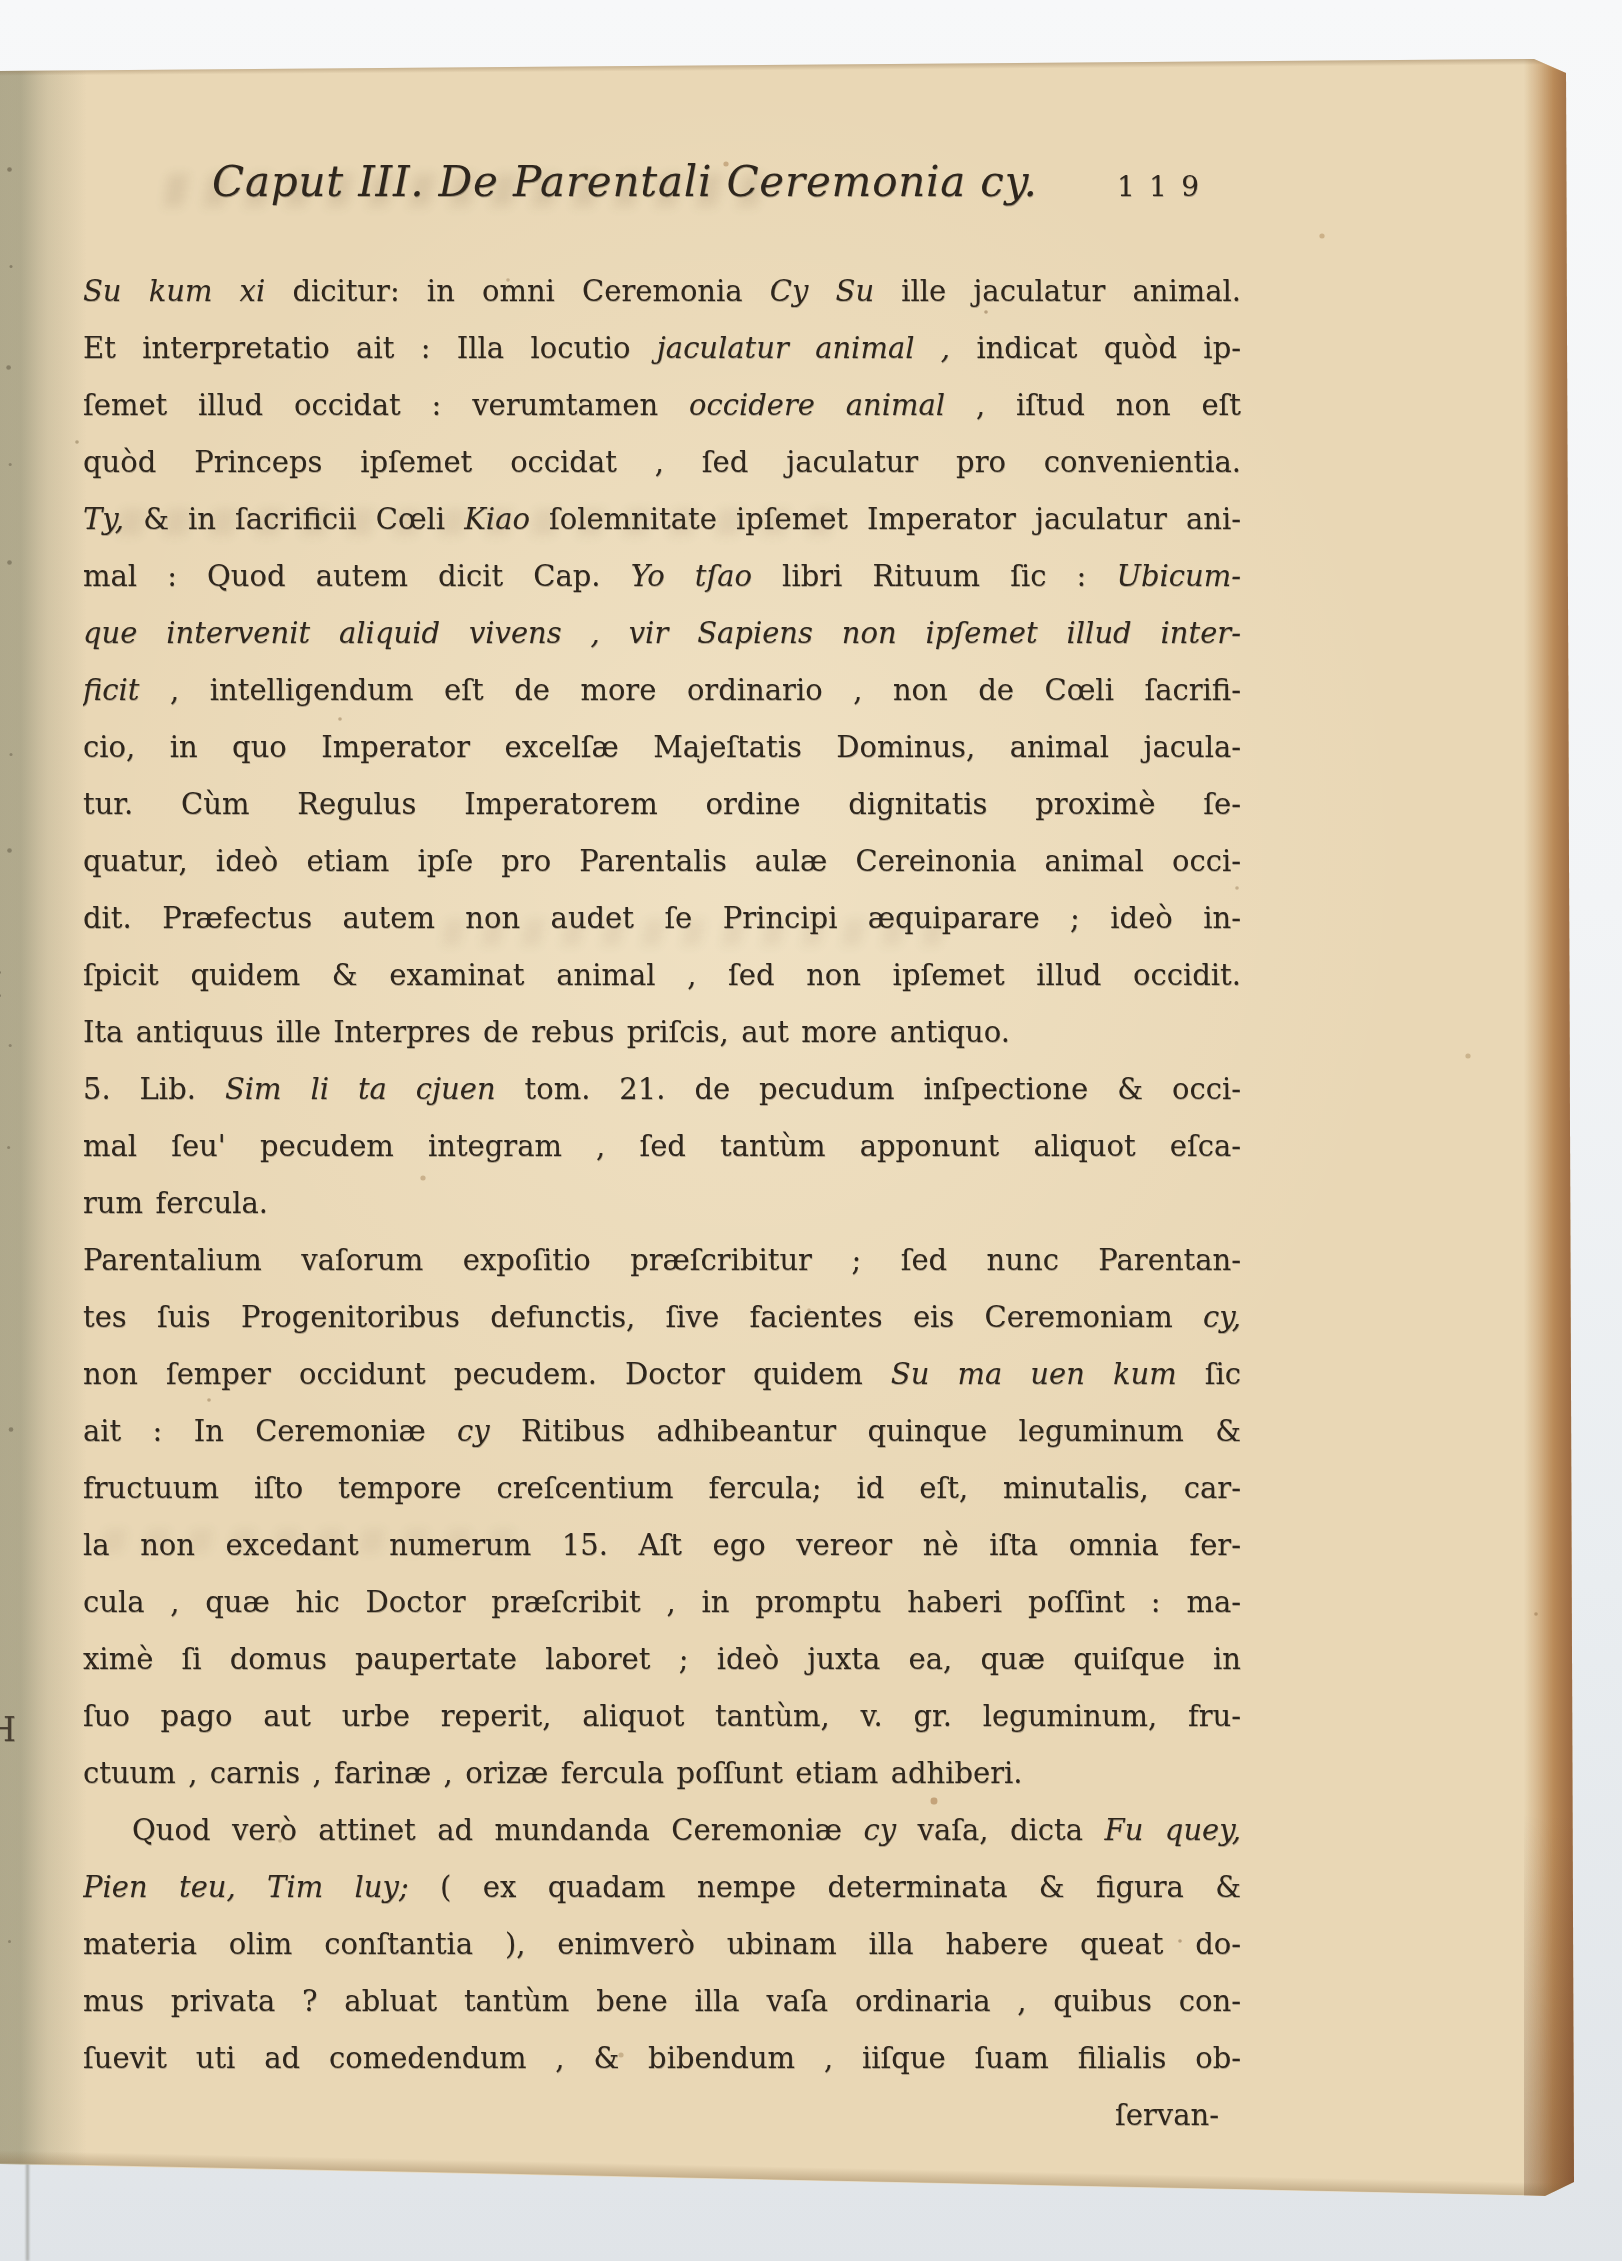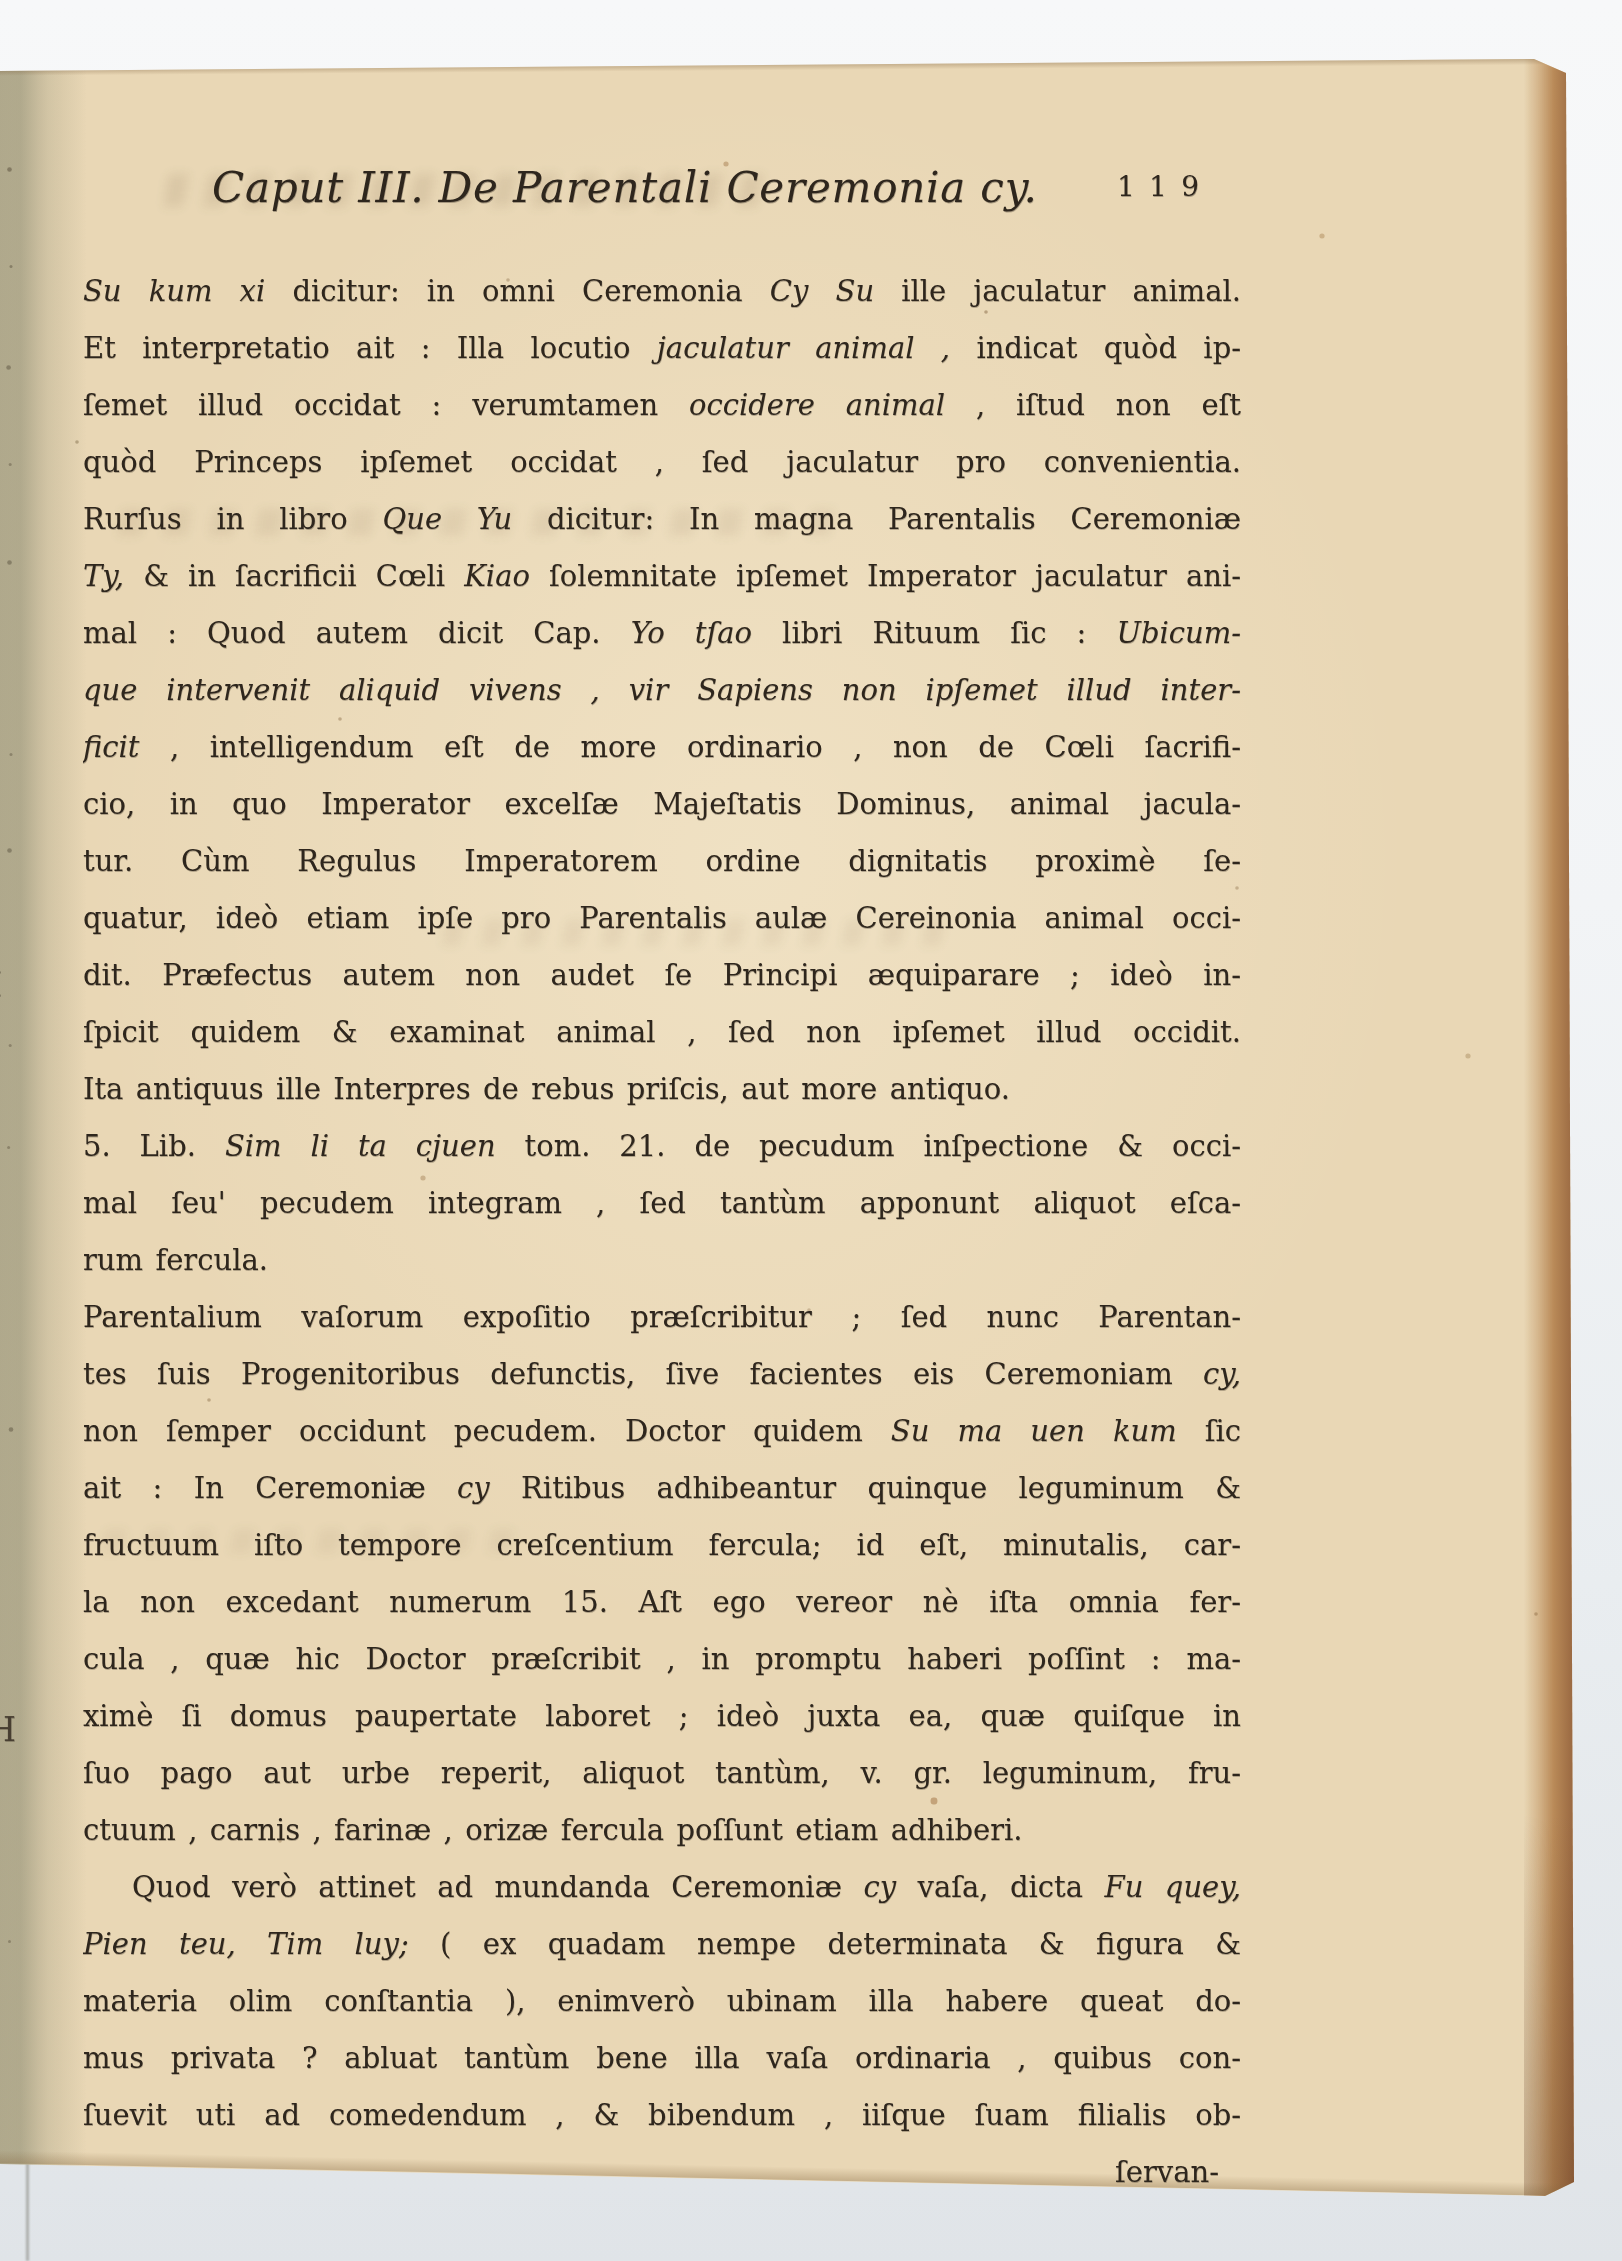--- a/index.html
+++ b/index.html
@@ -61,21 +61,21 @@
       808px 1309px 0 0.8px rgba(125,94,58,.30), 279px 1840px 0 0.8px rgba(125,94,58,.35);}
   .edge-specks{position:absolute;left:0;top:0;width:3.2px;height:3.2px;border-radius:50%;background:transparent;
     box-shadow:
       8px 168px 0 0.8px rgba(85,75,58,.50), 9.5px 265px 0 0 rgba(85,75,58,.45),
       7.1px 366px 0 0.8px rgba(85,75,58,.45), 8.7px 463px 0 0 rgba(85,75,58,.40),
       8px 561px 0 0.8px rgba(85,75,58,.45), 9.5px 753px 0 0 rgba(85,75,58,.40),
       8px 849px 0 0.8px rgba(85,75,58,.45), 8.7px 1044px 0 0 rgba(85,75,58,.40),
       7.1px 1146px 0 0 rgba(85,75,58,.40), 9.5px 1428px 0 0.8px rgba(85,75,58,.45),
       8px 1940px 0 0 rgba(85,75,58,.40);}
   
-  .header-title{position:absolute;left:212px;top:163px;font-style:italic;font-size:42px;
+  .header-title{position:absolute;left:212px;top:157px;font-style:italic;font-size:42px;
     letter-spacing:0.8px;color:#2e261d;text-shadow:0.5px 0.6px 0 rgba(46,38,28,.35);white-space:nowrap;}
   .page-number{position:absolute;left:1117px;top:170px;font-size:28px;letter-spacing:14.3px;
     color:#2e261d;text-shadow:0.5px 0.6px 0 rgba(46,38,28,.35);}
   #textblock{position:absolute;left:83px;top:258px;width:1158px;font-size:29px;
     word-spacing:3.2px;color:#2e261d;text-shadow:0.4px 0.6px 0 rgba(46,38,28,.30);}
   .line{position:relative;height:47px;line-height:47px;overflow:hidden;
     text-align:justify;text-align-last:justify;margin-top:10px;}
   .line.end{text-align-last:left;}
   .line.cw{text-align:left;text-align-last:right;padding-right:22px;}
   .line.in1{padding-left:36px;}
@@ -104,21 +104,20 @@
     <div class="edge-specks"></div>
 
     <div class="header-title">Caput III. De Parentali Ceremonia cy.</div>
     <div class="page-number">119</div>
 
     <div id="textblock">
         <div class="line"><span class="it">Su kum xi </span><span class="ro">dicitur: in omni Ceremonia </span><span class="it">Cy Su </span><span class="ro">ille jaculatur animal.</span></div>
         <div class="line"><span class="ro">Et interpretatio ait : Illa locutio </span><span class="it">jaculatur animal ,</span><span class="ro"> indicat quòd ip-</span></div>
         <div class="line"><span class="ro">ſemet illud occidat : verumtamen </span><span class="it">occidere animal</span><span class="ro"> , iſtud non eſt</span></div>
         <div class="line"><span class="ro">quòd Princeps ipſemet occidat , ſed jaculatur pro convenientia.</span></div>
-        <div class="line"><span class="ro">Rurſus in libro </span><span class="it">Que Yu </span><span class="ro">dicitur: In magna Parentalis Ceremoniæ</span></div>
         <div class="line"><span class="it">Ty,</span><span class="ro"> &amp; in ſacrificii Cœli </span><span class="it">Kiao</span><span class="ro"> ſolemnitate ipſemet Imperator jaculatur ani-</span></div>
         <div class="line"><span class="ro">mal : Quod autem dicit Cap. </span><span class="it">Yo tſao</span><span class="ro"> libri Rituum ſic : </span><span class="it">Ubicum-</span></div>
         <div class="line"><span class="it">que intervenit aliquid vivens , vir Sapiens non ipſemet illud inter-</span></div>
         <div class="line"><span class="it">ficit</span><span class="ro"> , intelligendum eſt de more ordinario , non de Cœli ſacrifi-</span></div>
         <div class="line"><span class="ro">cio, in quo Imperator excelſæ Majeſtatis Dominus, animal jacula-</span></div>
         <div class="line"><span class="ro">tur. Cùm Regulus Imperatorem ordine dignitatis proximè ſe-</span></div>
         <div class="line"><span class="ro">quatur, ideò etiam ipſe pro Parentalis aulæ Cereinonia animal occi-</span></div>
         <div class="line"><span class="ro">dit. Præfectus autem non audet ſe Principi æquiparare ; ideò in-</span></div>
         <div class="line"><span class="ro">ſpicit quidem &amp; examinat animal , ſed non ipſemet illud occidit.</span></div>
         <div class="line end"><span class="ro">Ita antiquus ille Interpres de rebus priſcis, aut more antiquo.</span></div>

